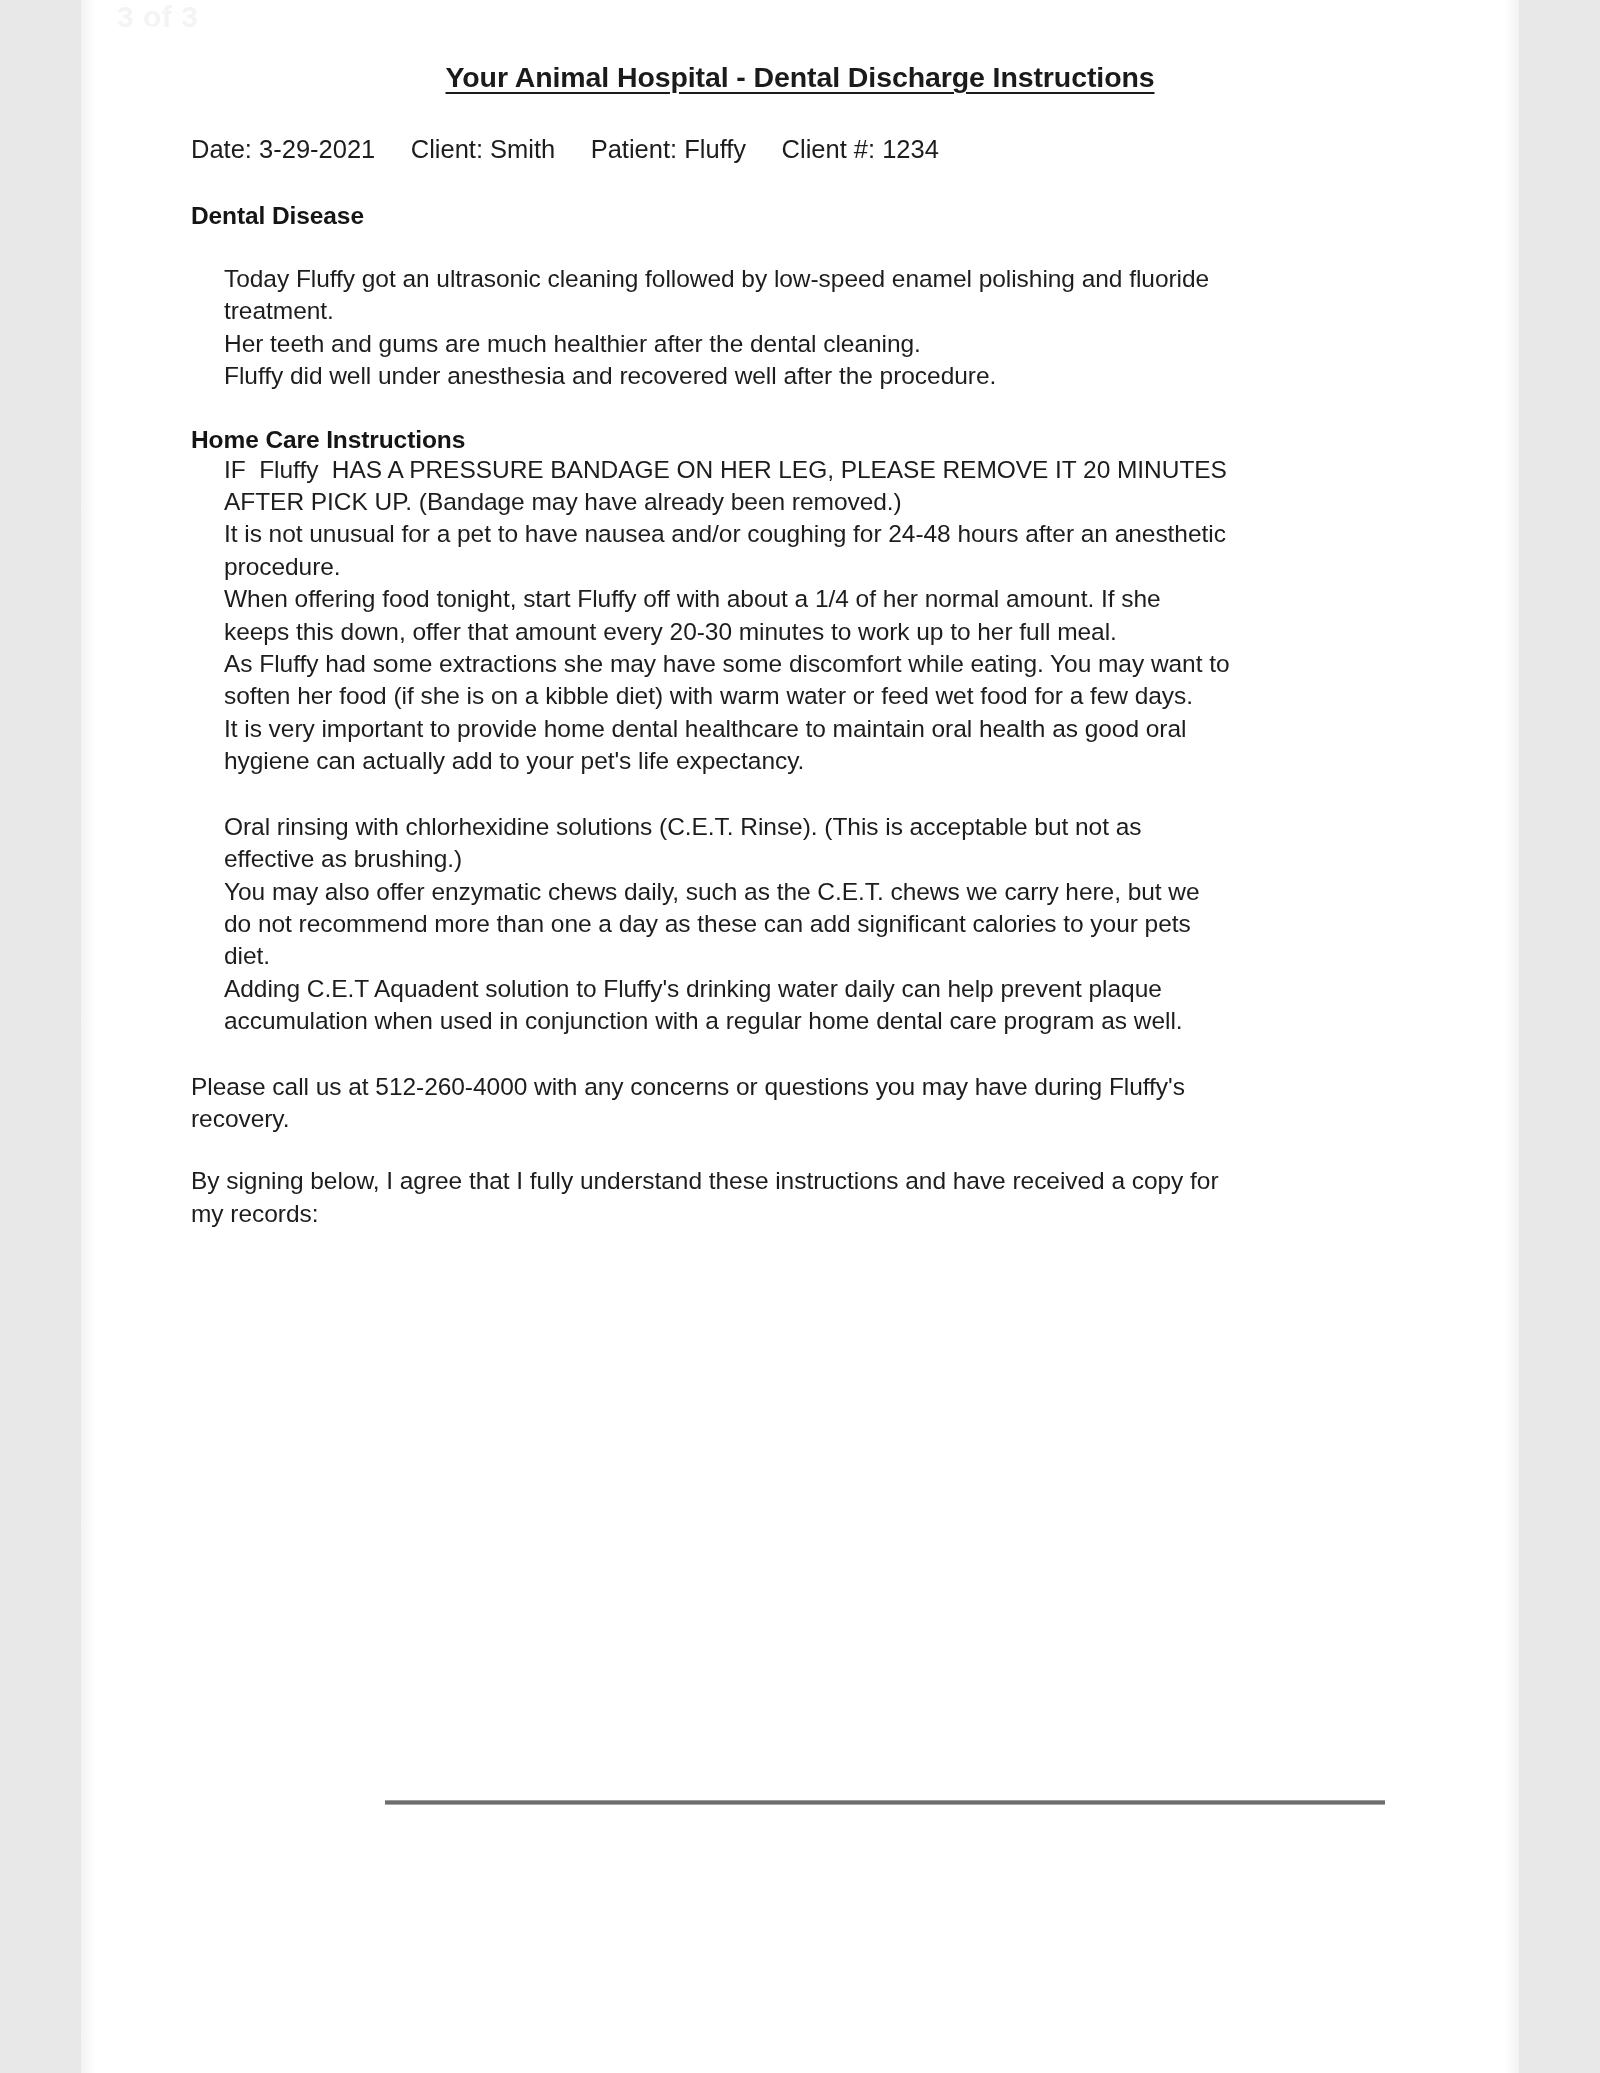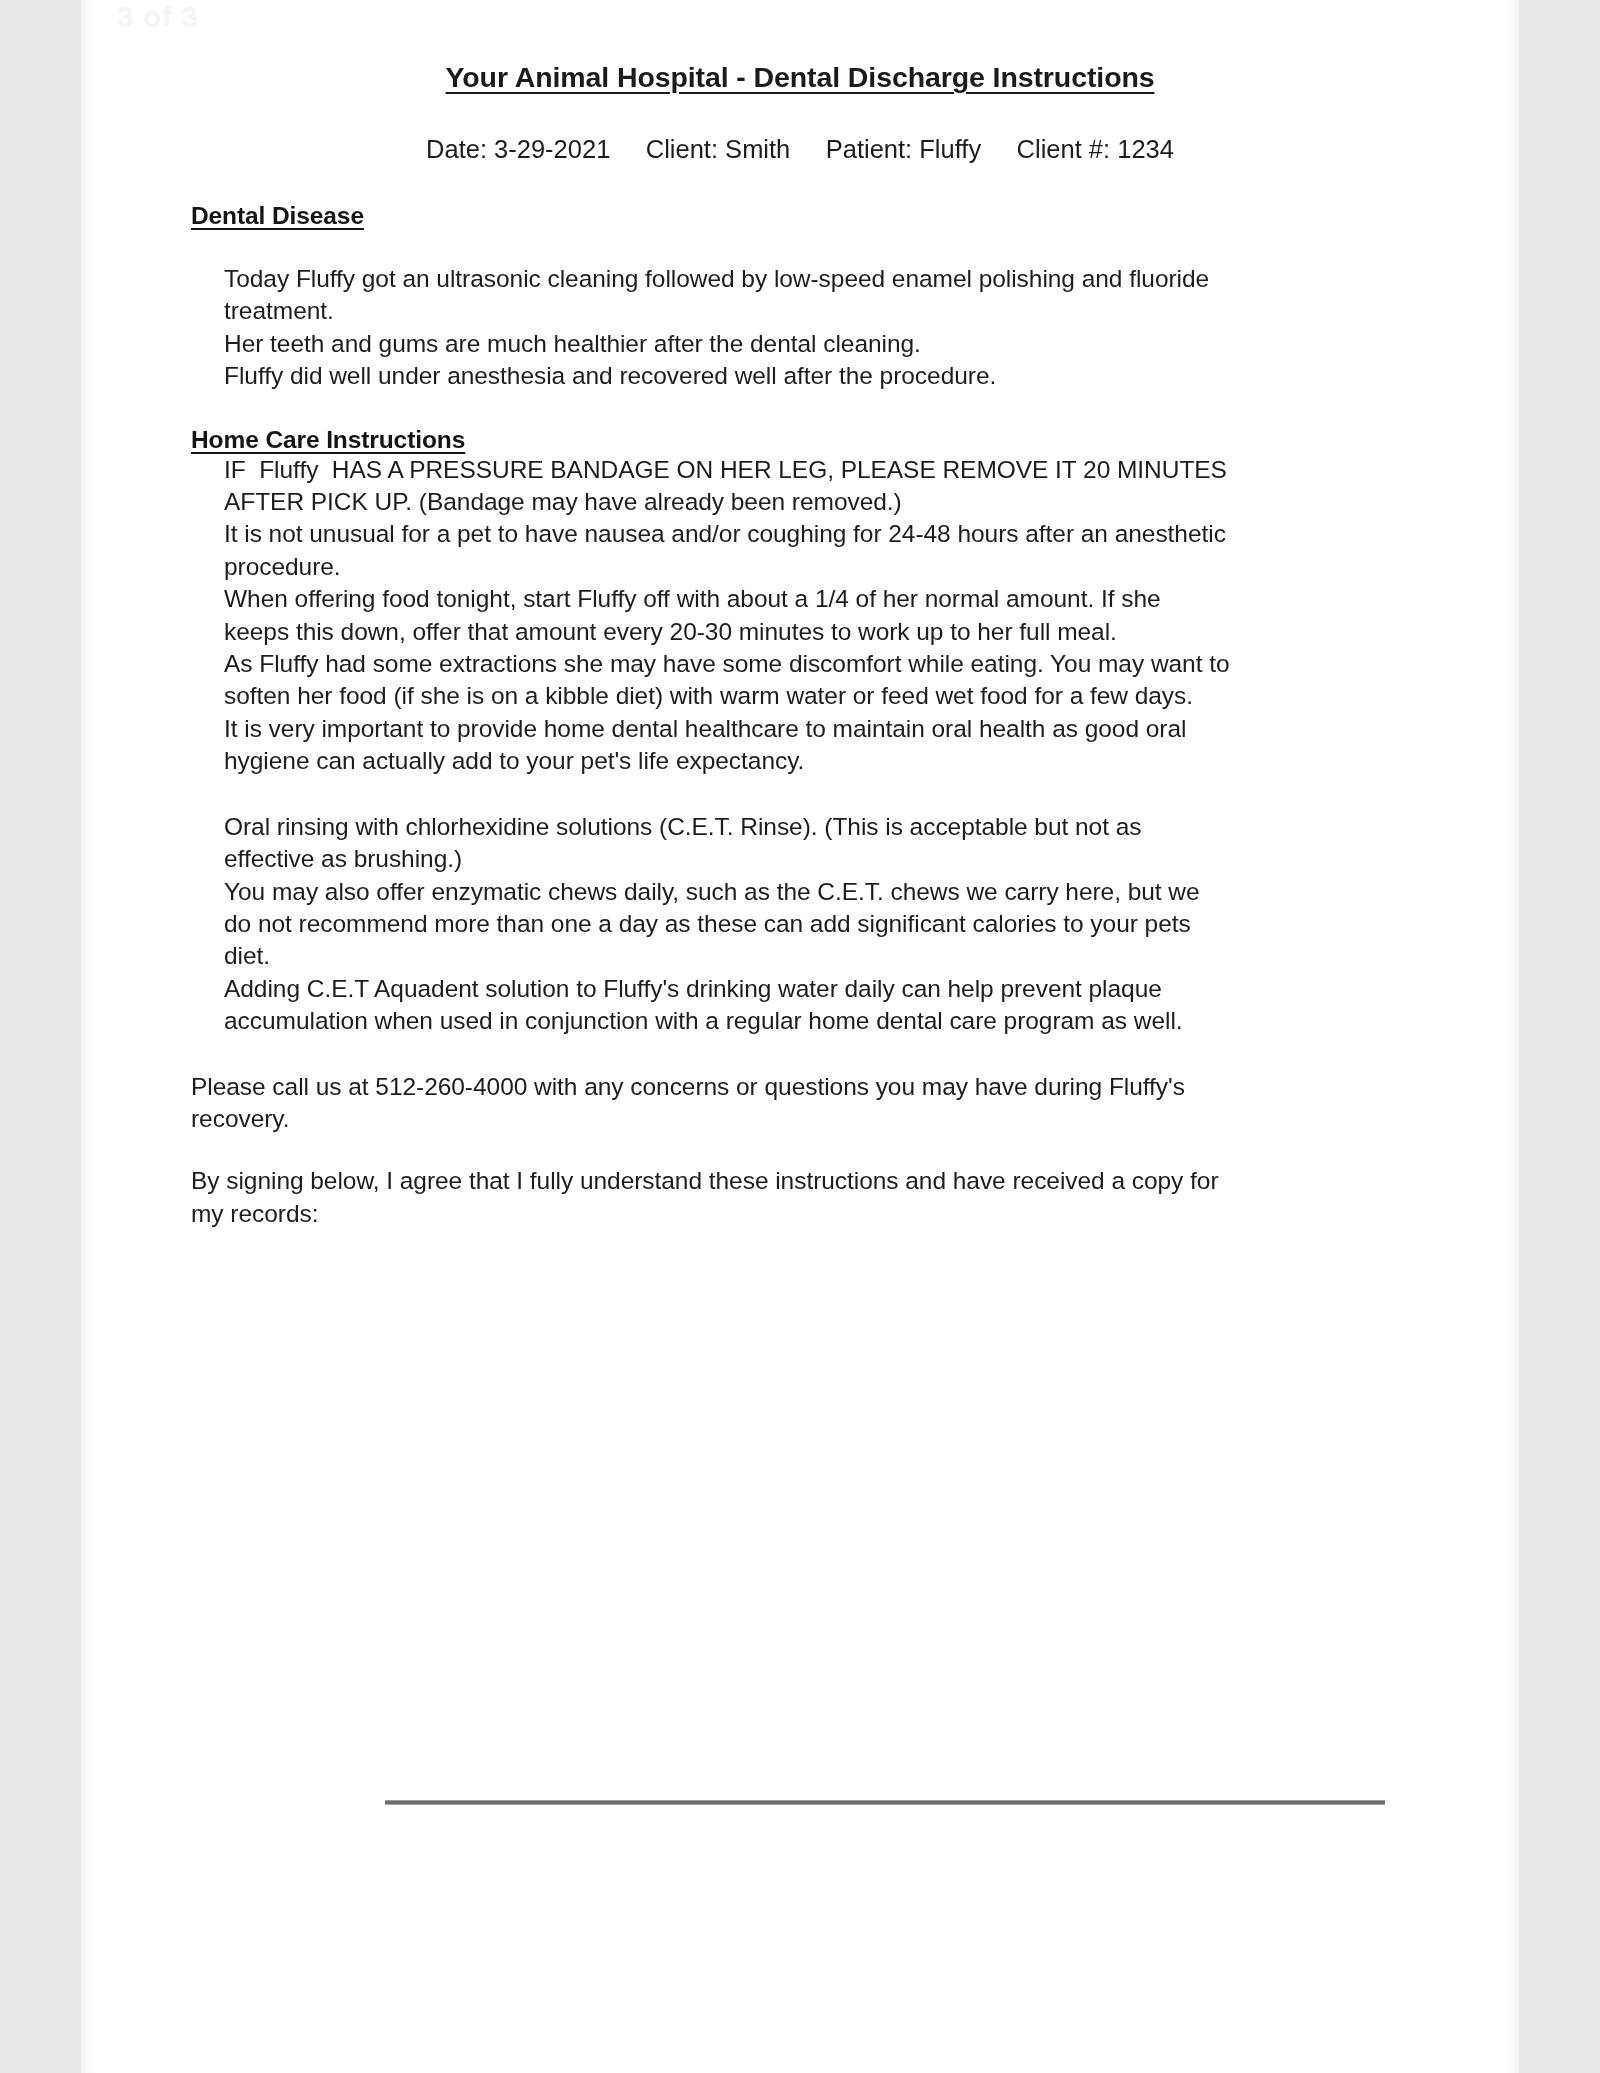--- a/index.html
+++ b/index.html
@@ -51,35 +51,34 @@
     font-size: 28.5px;
     font-weight: bold;
     color: #1b1b1b;
     text-decoration: underline;
     text-underline-offset: 5px;
     margin: 0;
     padding-top: 61px;
     letter-spacing: -0.1px;
   }
   .meta-line {
-    text-align: center;
+    text-align: left;
     font-size: 25.5px;
     color: #1d1d1d;
     margin: 0;
     padding-top: 41px;
     white-space: pre;
   }
   .section {
     margin: 0;
   }
   .section-heading {
     font-size: 24.5px;
     font-weight: bold;
     color: #151515;
-    text-decoration: underline;
     text-underline-offset: 4px;
     margin: 0;
     letter-spacing: -0.1px;
   }
   .section-body {
     margin: 0;
     padding-left: 33px;
   }
   .body-line {
     font-size: 24.5px;

